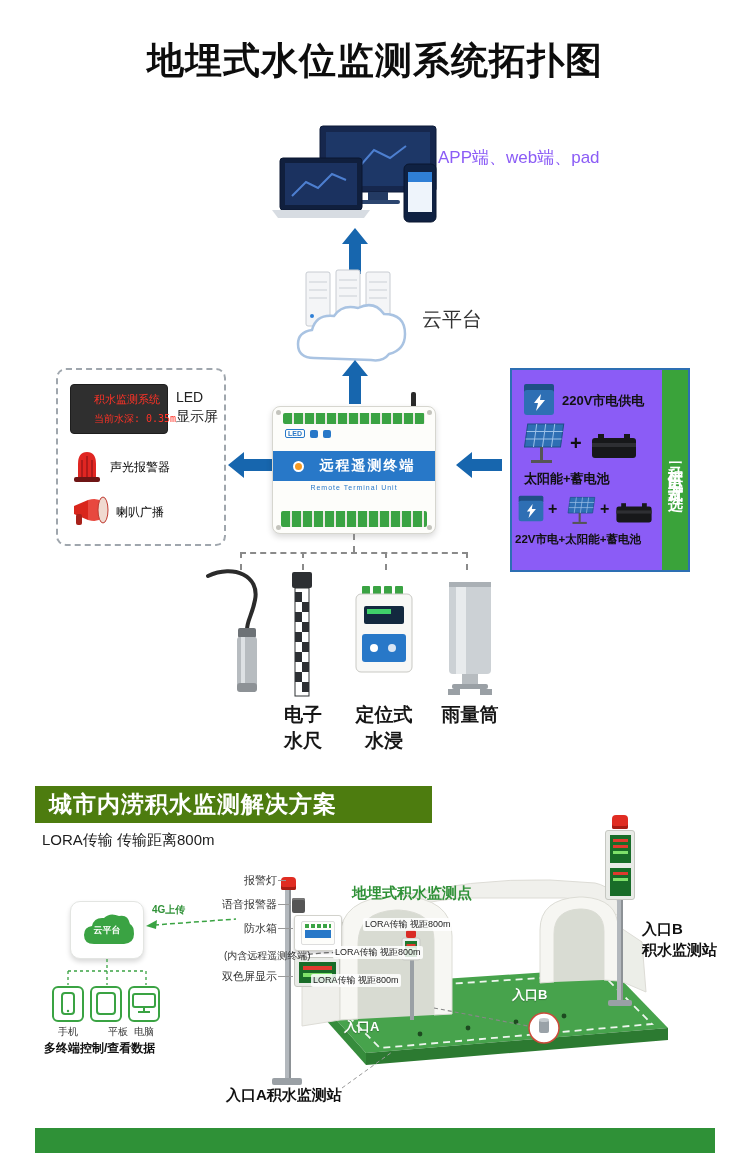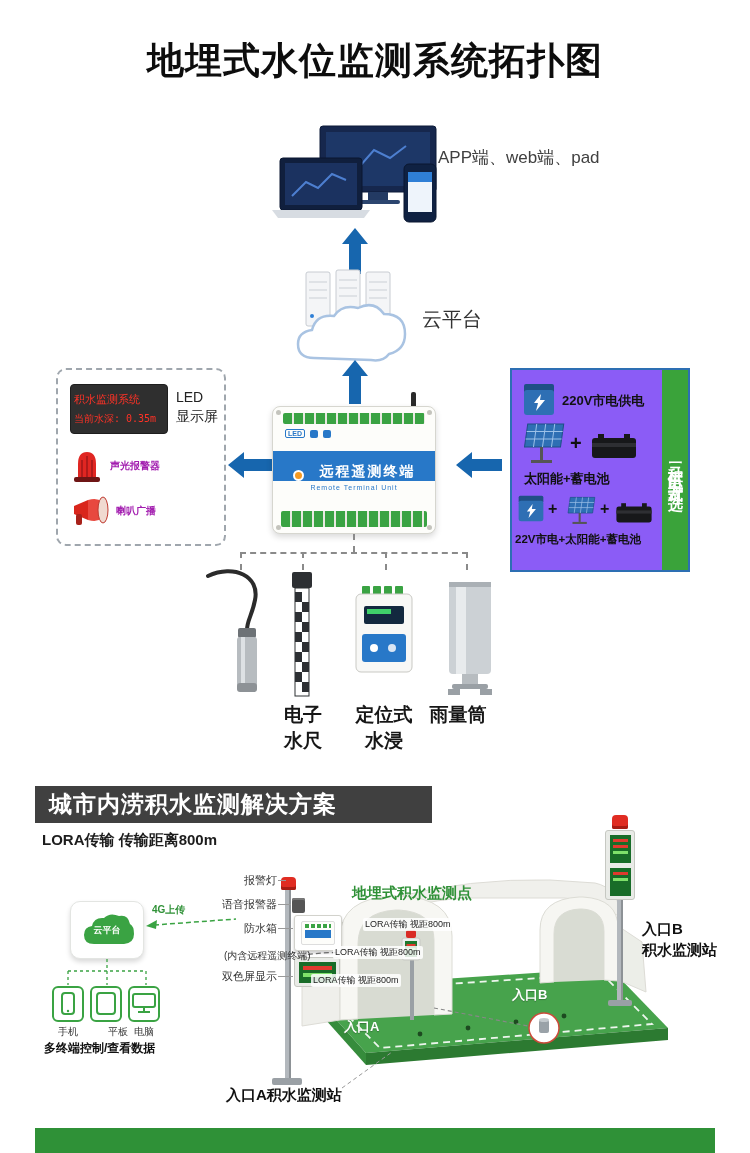--- a/index.html
+++ b/index.html
@@ -2,38 +2,38 @@
 <html><head>
 <meta charset="utf-8">
 <style>
 *{margin:0;padding:0;box-sizing:border-box}
 html,body{background:#fff}
 body{font-family:"Liberation Sans","DejaVu Sans",sans-serif;color:#1a1a1a}
 .page{position:relative;width:750px;height:1153px;background:#fff;overflow:hidden}
 .abs{position:absolute}
 .center{text-align:center}
 .title{width:100%;text-align:center;font-size:37px;font-weight:900;color:#0d0d0d;letter-spacing:1px}
-.t17{font-size:17px;color:#404040;line-height:28px}
+.t17{font-size:17px;color:#8b5cf6;line-height:28px}
 .t20{font-size:20px;color:#333;line-height:27px}
 .dashed-box{border:2px dashed #9fa6ad;border-radius:10px;background:#fff}
 .power-box{border:2px solid #2d6fb3;background:#8b5cf6}
 .vstrip{position:absolute;right:0;top:0;bottom:0;width:26px;background:#3aa33a;display:flex;align-items:center;justify-content:center}
 .vstrip span{writing-mode:vertical-rl;color:#fff;font-size:15px;font-weight:bold;letter-spacing:5px}
-.ledscreen{background:#2f2f2f;border-radius:4px;border:1px solid #1e1e1e;display:flex;flex-direction:column;justify-content:center;align-items:flex-start;padding:5px 3px;gap:5px}
+.ledscreen{background:#2f2f2f;border-radius:4px;border:1px solid #1e1e1e;display:flex;flex-direction:column;justify-content:center;align-items:flex-start;padding:5px 23px;gap:5px}
 .ledscreen div{font-family:"DejaVu Sans Mono",monospace;color:#ff3226;white-space:nowrap}
-.lbl14{font-size:10px;font-weight:bold;color:#a21caf}
+.lbl14{font-size:12px;font-weight:normal;color:#000000}
 .sensor-label{font-size:19px;font-weight:bold;color:#161616;line-height:26px;text-align:center}
 .rtu-body{position:absolute;inset:0;background:#fdfdfa;border:1px solid #d6d6cf;border-radius:8px;box-shadow:0 3px 6px rgba(0,0,0,.15)}
 .term-strip{background:repeating-linear-gradient(90deg,#3aa343 0 9px,#e9e9e2 9px 11px);border-radius:2px}
-.rtu-band{position:absolute;left:0;right:0;top:44px;height:30px;background:#2878c8;display:flex;align-items:flex-end;justify-content:center;gap:16px}
+.rtu-band{position:absolute;left:0;right:0;top:44px;height:30px;background:#2878c8;display:flex;align-items:center;justify-content:center;gap:16px}
 .rtu-band .nm{color:#fff;font-size:14px;font-weight:bold;letter-spacing:2px}
 .dot-orange{width:11px;height:11px;border-radius:50%;background:#f59a23;border:2px solid #fff}
 .screw{position:absolute;width:5px;height:5px;border-radius:50%;background:#c4c4bd}
-.banner{background:#404040;color:#fff;font-weight:bold;font-size:23px;line-height:37px;padding-left:14px;letter-spacing:1px}
-.lora-line{font-size:15px;font-weight:bold;color:#1c1c1c;white-space:nowrap}
+.banner{background:#4d7c0f;color:#fff;font-weight:bold;font-size:23px;line-height:37px;padding-left:14px;letter-spacing:1px}
+.lora-line{font-size:15px;font-weight:normal;color:#1c1c1c;white-space:nowrap}
 .tile{position:absolute;width:32px;height:36px;border:2px solid #3aa343;border-radius:6px;background:#fff;display:flex;align-items:center;justify-content:center}
 .tile-lbl{position:absolute;width:32px;text-align:center;font-size:10px;color:#333}
 .pole{background:#b3b8bd;box-shadow:inset -2px 0 0 #8d9296}
 .beacon{background:#e02c22;border-radius:4px 4px 2px 2px;box-shadow:inset 0 -3px 0 #a81c14}
 .lbl-r{font-size:11px;color:#333;text-align:right;white-space:nowrap}
 .leader{background:#999;height:1px}
 .lora-tag{font-size:9px;color:#222;background:rgba(255,255,255,.85);padding:0 2px;white-space:nowrap;border-radius:2px}
 .white-lbl{color:#fff;font-weight:bold;font-size:13px;text-shadow:0 1px 1px rgba(0,0,0,.25);white-space:nowrap}
 .station-lbl{font-size:15px;font-weight:bold;color:#111;white-space:nowrap}
 .greenlbl{font-size:15px;font-weight:bold;color:#2f9137;white-space:nowrap}
@@ -266,21 +266,21 @@
   </svg>
 
   <div class="abs sensor-label" style="left:272px;top:702px;width:62px">
     <div>电子</div>
     <div>水尺</div>
   </div>
   <div class="abs sensor-label" style="left:350px;top:702px;width:68px">
     <div>定位式</div>
     <div>水浸</div>
   </div>
-  <div class="abs sensor-label" style="left:420px;top:702px;width:76px">雨量筒</div>
+  <div class="abs sensor-label" style="left:432px;top:702px;width:76px">雨量筒</div>
 
   <div class="abs banner" style="left:35px;top:786px;width:397px;height:37px">城市内涝积水监测解决方案</div>
   <div class="abs lora-line" style="left:42px;top:831px">LORA传输 传输距离800m</div>
 
   <div class="abs" style="left:70px;top:901px;width:74px;height:58px;background:#fff;border:1px solid #e3e5e2;border-radius:10px;box-shadow:0 3px 5px rgba(0,0,0,.15)">
     <svg class="abs" style="left:9px;top:10px" width="56" height="36" viewBox="0 0 56 36">
       <path d="M14,32 Q4,32 4,23 Q4,15 12,14 Q14,5 24,6 Q30,0 39,4 Q48,2 50,12 Q54,14 54,22 Q54,31 44,32 Z" fill="#3aa343"></path>
     </svg>
     <div class="abs" style="left:0;right:0;top:22px;text-align:center;font-size:9px;color:#fff;font-weight:bold">云平台</div>
   </div>

